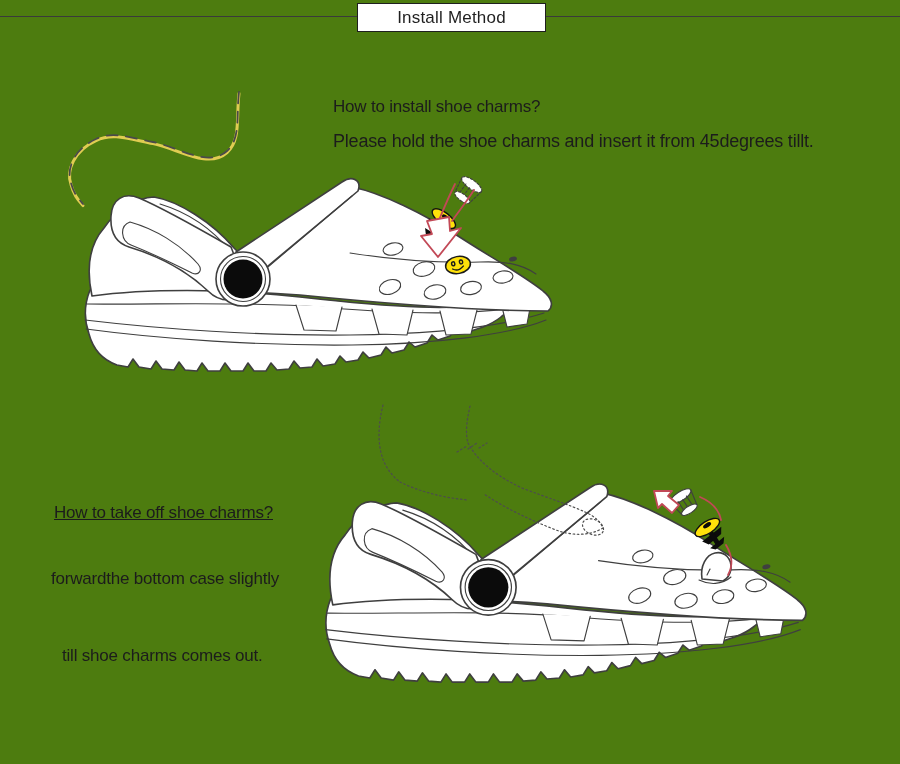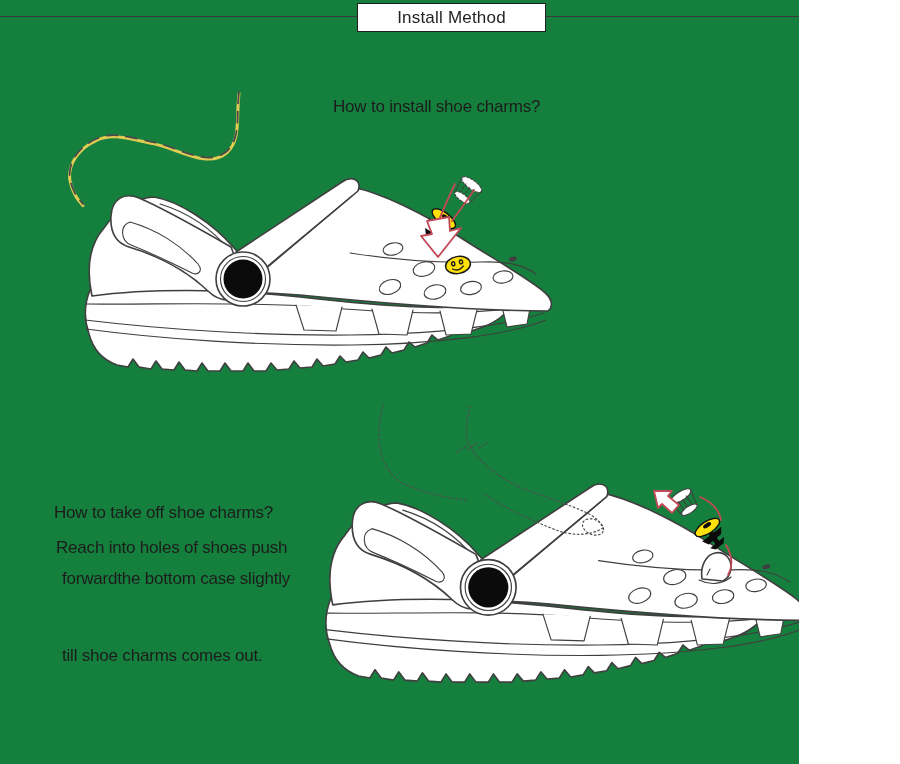--- a/index.html
+++ b/index.html
@@ -1,16 +1,16 @@
 <!DOCTYPE html>
 <html><head>
 <meta charset="utf-8">
 <style>
   html,body{margin:0;padding:0;background:#ffffff;}
-  .page{position:relative;width:799px;height:764px;background:#15803d;overflow:hidden;
+  .page{position:relative;width:900px;height:764px;background:#4d7c0f;overflow:hidden;
         font-family:"Liberation Sans","DejaVu Sans",sans-serif;color:#1c1c1c;}
   
   .rule{position:absolute;left:0;top:16px;width:100%;height:0;border-top:1.3px solid #3a3a3a;}
   .title-box{position:absolute;left:357px;top:3px;width:187px;height:27px;background:#fff;
              border:1.4px solid #1f1f1f;display:flex;align-items:center;justify-content:center;
              font-size:17px;color:#1f1f1f;letter-spacing:.2px;}
   
   .txt{position:absolute;white-space:nowrap;font-size:17px;letter-spacing:-0.2px;color:#1c1c1c;}
   
   svg.art{position:absolute;left:0;top:0;width:900px;height:764px;}
@@ -25,24 +25,24 @@
 <body>
 
 <div class="page">
 
   <div class="rule"></div>
   <div class="title-box">
     <span>Install Method</span>
   </div>
 
   <div class="txt" style="left:333px;top:97px;">How to install shoe charms?</div>
+  <div class="txt" style="left:333px;top:131px;font-size:18px;">Please hold the shoe charms and insert it from 45degrees tillt.</div>
 
-  <div class="txt" style="left:54px;top:503px;">How to take off shoe charms?</div>
-  <div class="txt" style="left:56px;top:538px;">Reach into holes of shoes push</div>
-  <div class="txt" style="left:62px;top:569px;">forwardthe bottom case slightly</div>
+  <div class="txt" style="left:54px;top:503px;text-decoration:underline;">How to take off shoe charms?</div>
+  <div class="txt" style="left:51px;top:569px;">forwardthe bottom case slightly</div>
   <div class="txt" style="left:62px;top:600px;margin-top:46px;">till shoe charms comes out.</div>
 
   <svg class="art" viewBox="0 0 900 764">
     <defs>
 
       <g id="clog">
 
         <path class="ln" d="M90,290 C84,305 84,320 89,334 C93,349 103,360 117,365
           l11,2 l5,-8 l6,8 l12,2 l5,-8 l6,8 l12,1 l5,-8 l6,8 l12,1 l5,-8 l6,8
           l12,0 l5,-8 l6,8 l12,0 l5,-8 l6,8 l12,0 l5,-8 l6,7 l12,-1 l5,-8 l6,7

